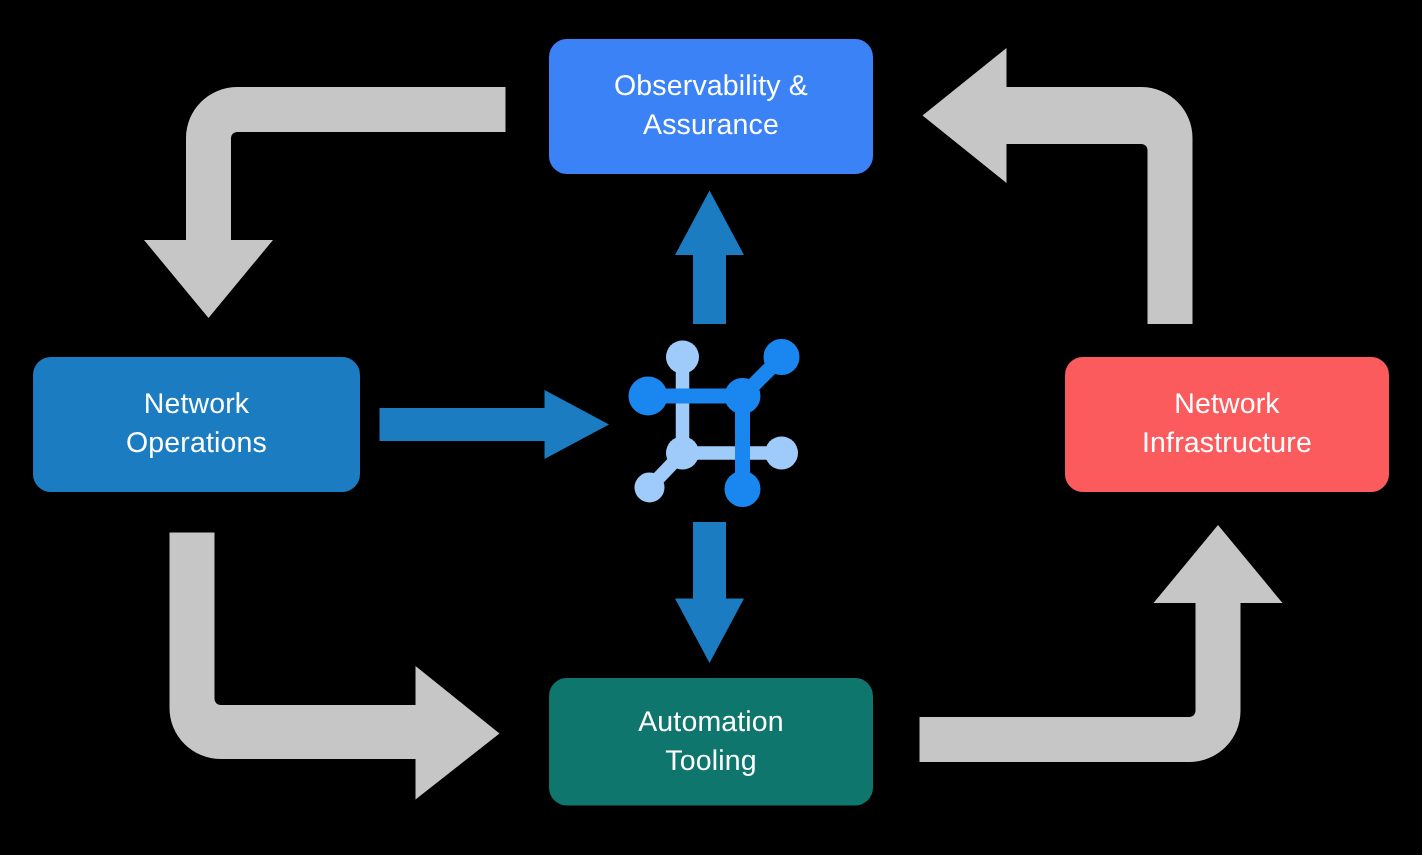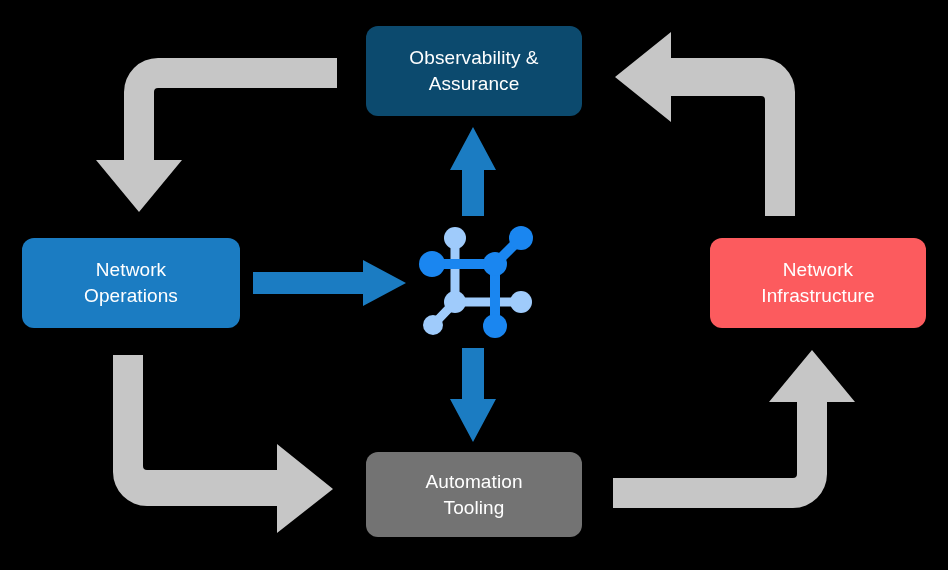--- a/index.html
+++ b/index.html
@@ -178,33 +178,33 @@
     </g>
 
     <g fill="#1a86f0">
       <circle cx="14" cy="42" r="13"></circle>
       <circle cx="77" cy="42" r="12"></circle>
       <circle cx="103" cy="16" r="12"></circle>
       <circle cx="77" cy="104" r="12"></circle>
     </g>
   </svg>
 
-  <div class="node-box" id="box-observability" style="background:#0c4a6e;">
+  <div class="node-box" id="box-observability" style="background:#3b82f6;">
     <span class="node-label">Observability &amp;
 Assurance</span>
   </div>
 
   <div class="node-box" id="box-network-operations" style="background:#1b7cc2;">
     <span class="node-label">Network
 Operations</span>
   </div>
 
   <div class="node-box" id="box-network-infrastructure" style="background:#fc5b5e;">
     <span class="node-label">Network
 Infrastructure</span>
   </div>
 
-  <div class="node-box" id="box-automation-tooling" style="background:#737373;">
+  <div class="node-box" id="box-automation-tooling" style="background:#0f766e;">
     <span class="node-label">Automation
 Tooling</span>
   </div>
 
 </div>
 
 </body></html>

